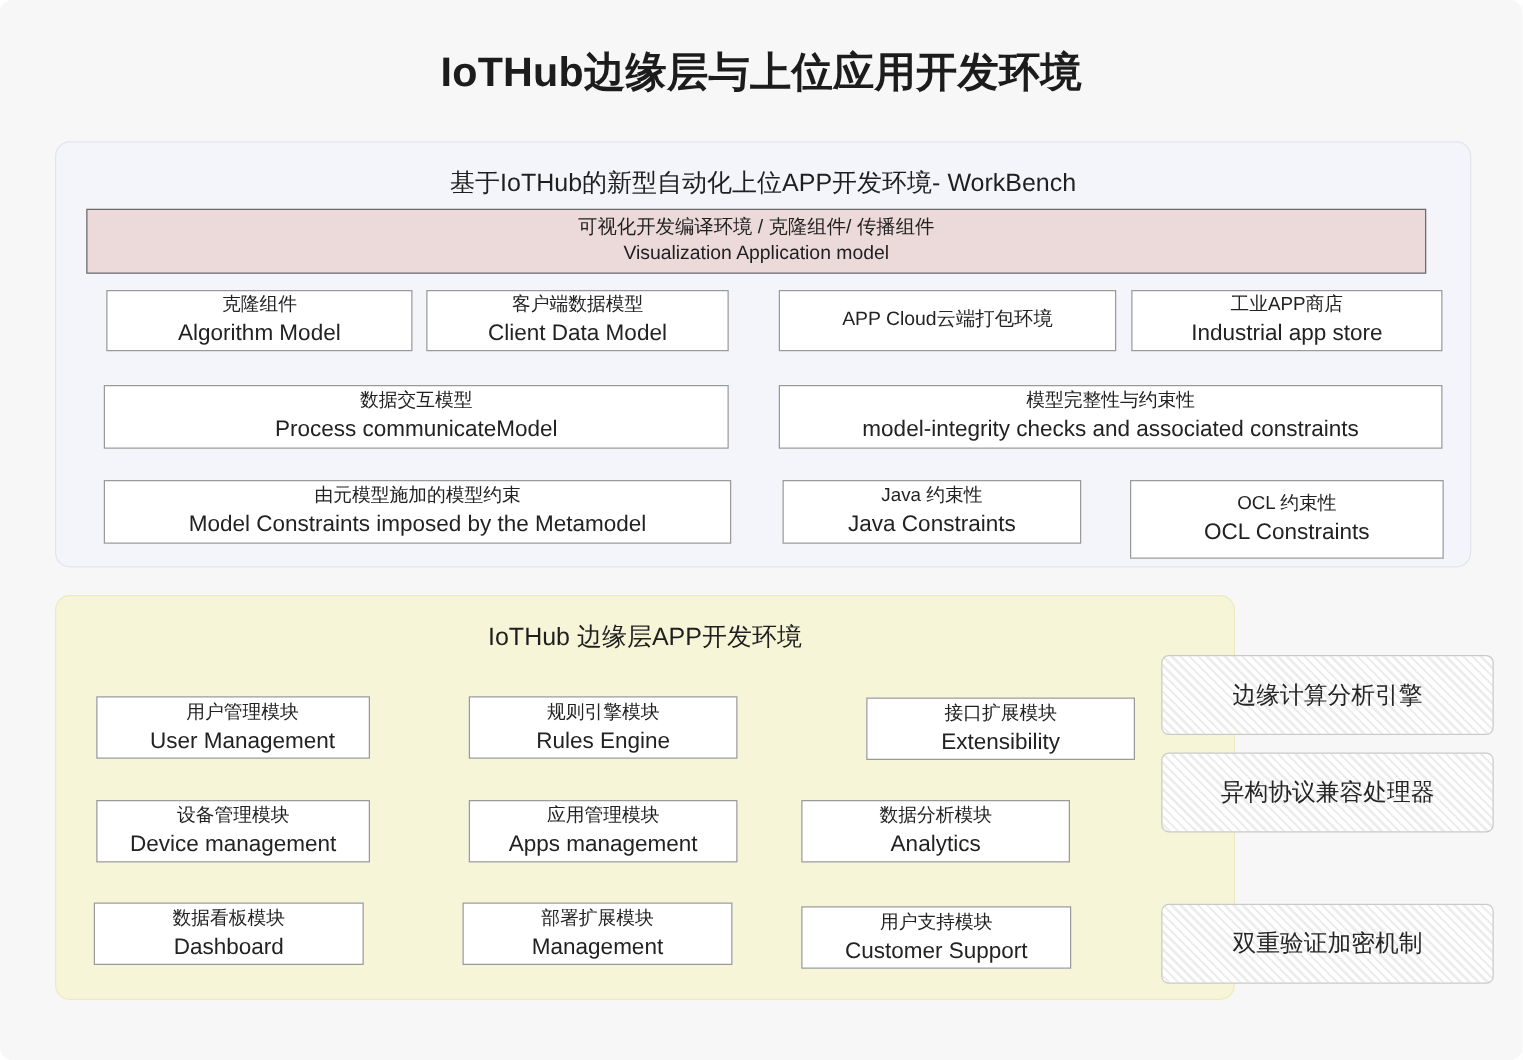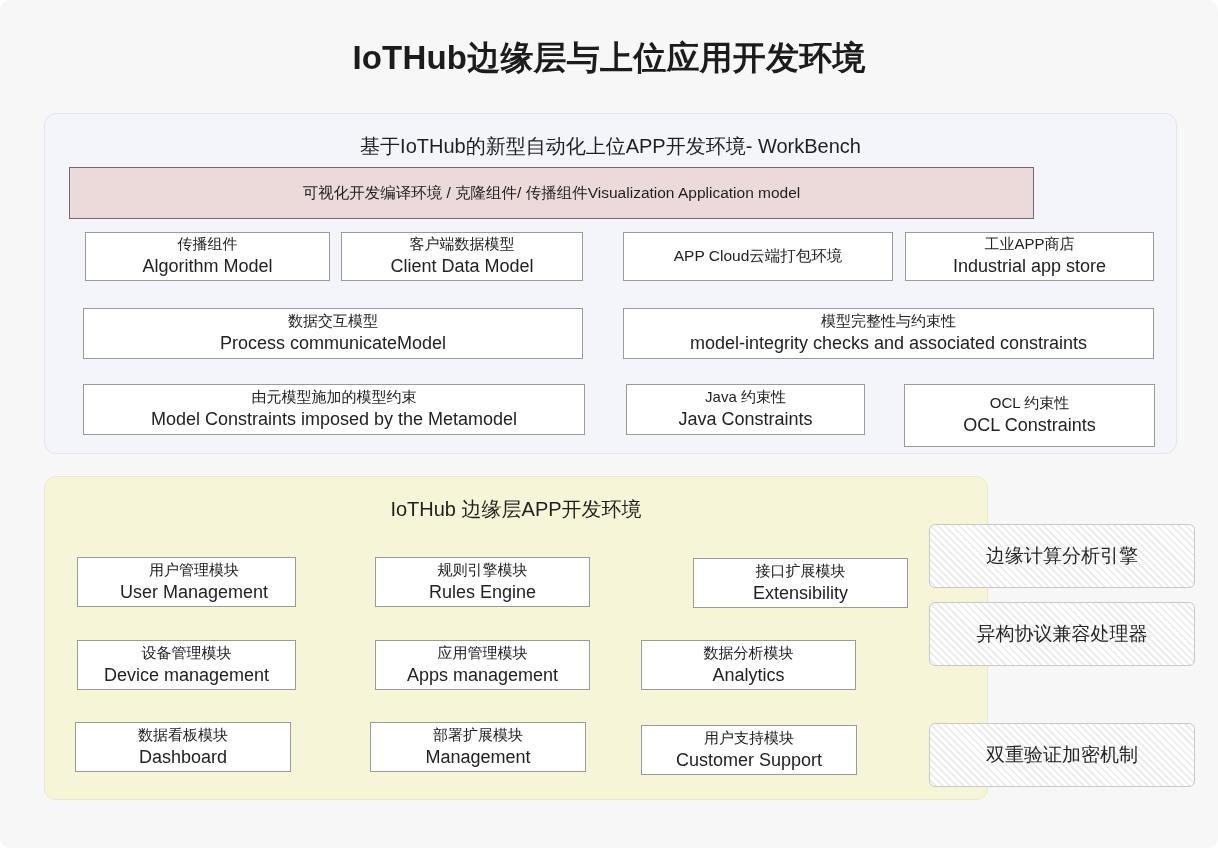--- a/index.html
+++ b/index.html
@@ -56,27 +56,27 @@
     width: 100%;
     text-align: center;
     font-size: 20px;
     color: #1f1f1f;
   }
 
   .banner {
     position: absolute;
     left: 24px;
     top: 53px;
-    width: 965px;
+    width: 1072px;
     height: 52px;
     background: #ecd9d9;
     border: 1px solid #6b6b70;
     box-sizing: border-box;
     display: flex;
-    flex-direction: row;
+    flex-direction: column;
     align-items: center;
     justify-content: center;
     line-height: 1.35;
   }
   .banner .ln { font-size: 15.5px; color: #1f1f1f; }
 
   
   .box {
     position: absolute;
     background: #ffffff;
@@ -148,21 +148,21 @@
 
   <div class="panel-upper">
     <div class="panel-upper-title">基于IoTHub的新型自动化上位APP开发环境- WorkBench</div>
 
     <div class="banner">
       <div class="ln">可视化开发编译环境 / 克隆组件/ 传播组件</div>
       <div class="ln">Visualization Application model</div>
     </div>
 
     <div class="box" style="left:40px; top:118px; width:245px; height:49px;">
-      <div class="cn">传播组件</div>
+      <div class="cn">克隆组件</div>
       <div class="en">Algorithm Model</div>
     </div>
 
     <div class="box" style="left:296px; top:118px; width:242px; height:49px;">
       <div class="cn">客户端数据模型</div>
       <div class="en">Client Data Model</div>
     </div>
 
     <div class="box single" style="left:578px; top:118px; width:270px; height:49px;">
       <div class="cn">APP Cloud云端打包环境</div>

